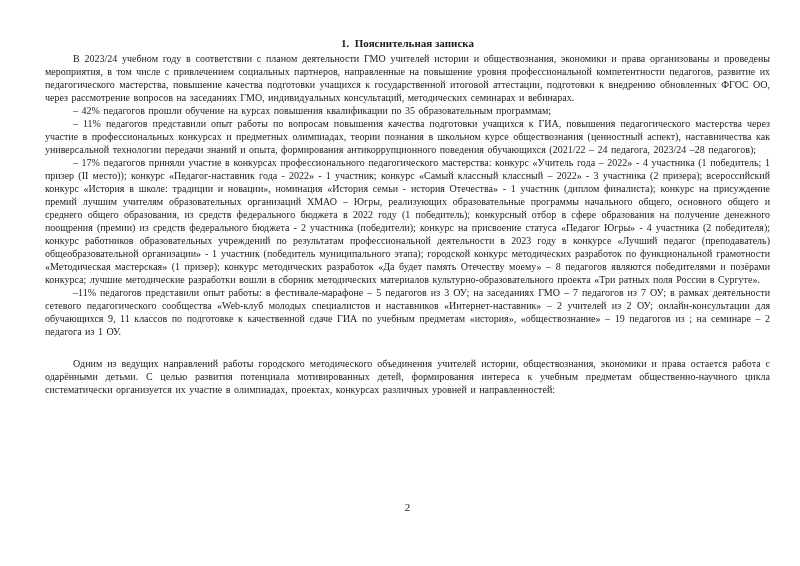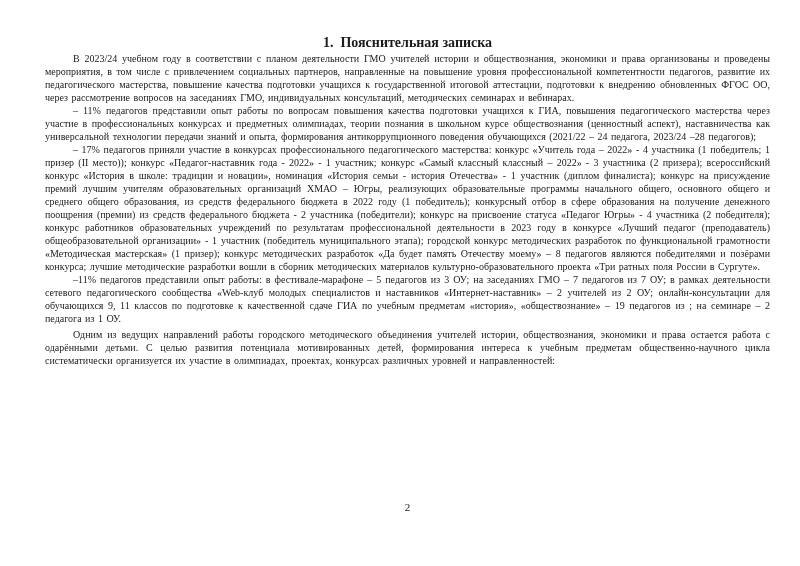--- a/index.html
+++ b/index.html
@@ -17,53 +17,54 @@
     color: #1b1b1b;
   }
   .content {
     position: absolute;
     left: 45px;
     top: 36px;
     width: 725px;
   }
   .doc-title {
     margin: 0 0 2px 0;
-    font-size: 14px;
+    font-size: 11px;
     font-weight: bold;
     text-align: center;
     white-space: pre;
     line-height: 14px;
   }
   .content p {
     margin: 0;
     font-size: 10px;
     line-height: 13px;
     text-align: justify;
     text-indent: 28px;
     word-spacing: 1px;
   }
   .content p.spaced-top {
-    margin-top: 3px;
+    margin-top: 19px;
   }
   .page-number {
     position: absolute;
     left: 45px;
     width: 725px;
     top: 501px;
     text-align: center;
     font-size: 11px;
     line-height: 13px;
   }
 </style>
 </head>
 <body>
 
 <div class="page">
   <div class="content">
     <h1 class="doc-title">1.  Пояснительная записка</h1>
     <p>В 2023/24 учебном году в соответствии с планом деятельности ГМО учителей истории и обществознания, экономики и права организованы и проведены мероприятия, в том числе с привлечением социальных партнеров, направленные на повышение уровня профессиональной компетентности педагогов, развитие их педагогического мастерства, повышение качества подготовки учащихся к государственной итоговой аттестации, подготовки к внедрению обновленных ФГОС ОО, через рассмотрение вопросов на заседаниях ГМО, индивидуальных консультаций, методических семинарах и вебинарах.</p>
+    <p>– 42% педагогов прошли обучение на курсах повышения квалификации по 35 образовательным программам;</p>
     <p>– 11% педагогов представили опыт работы по вопросам повышения качества подготовки учащихся к ГИА, повышения педагогического мастерства через участие в профессиональных конкурсах и предметных олимпиадах, теории познания в школьном курсе обществознания (ценностный аспект), наставничества как универсальной технологии передачи знаний и опыта, формирования антикоррупционного поведения обучающихся (2021/22 – 24 педагога, 2023/24 –28 педагогов);</p>
     <p>– 17% педагогов приняли участие в конкурсах профессионального педагогического мастерства: конкурс «Учитель года – 2022» - 4 участника (1 победитель; 1 призер (II место)); конкурс «Педагог-наставник года - 2022» - 1 участник; конкурс «Самый классный классный – 2022» - 3 участника (2 призера); всероссийский конкурс «История в школе: традиции и новации», номинация «История семьи - история Отечества» - 1 участник (диплом финалиста); конкурс на присуждение премий лучшим учителям образовательных организаций ХМАО – Югры, реализующих образовательные программы начального общего, основного общего и среднего общего образования, из средств федерального бюджета в 2022 году (1 победитель); конкурсный отбор в сфере образования на получение денежного поощрения (премии) из средств федерального бюджета - 2 участника (победители); конкурс на присвоение статуса «Педагог Югры» - 4 участника (2 победителя); конкурс работников образовательных учреждений по результатам профессиональной деятельности в 2023 году в конкурсе «Лучший педагог (преподаватель) общеобразовательной организации» - 1 участник (победитель муниципального этапа); городской конкурс методических разработок по функциональной грамотности «Методическая мастерская» (1 призер); конкурс методических разработок «Да будет память Отечеству моему» – 8 педагогов являются победителями и позёрами конкурса; лучшие методические разработки вошли в сборник методических материалов культурно-образовательного проекта «Три ратных поля России в Сургуте».</p>
     <p>–11% педагогов представили опыт работы: в фестивале-марафоне – 5 педагогов из 3 ОУ; на заседаниях ГМО – 7 педагогов из 7 ОУ; в рамках деятельности сетевого педагогического сообщества «Web-клуб молодых специалистов и наставников «Интернет-наставник» – 2 учителей из 2 ОУ; онлайн-консультации для обучающихся 9, 11 классов по подготовке к качественной сдаче ГИА по учебным предметам «история», «обществознание» – 19 педагогов из ; на семинаре – 2 педагога из 1 ОУ.</p>
     <p class="spaced-top">Одним из ведущих направлений работы городского методического объединения учителей истории, обществознания, экономики и права остается работа с одарёнными детьми. С целью развития потенциала мотивированных детей, формирования интереса к учебным предметам общественно-научного цикла систематически организуется их участие в олимпиадах, проектах, конкурсах различных уровней и направленностей:</p>
   </div>
   <div class="page-number">2</div>
 </div>
 
 </body></html>

